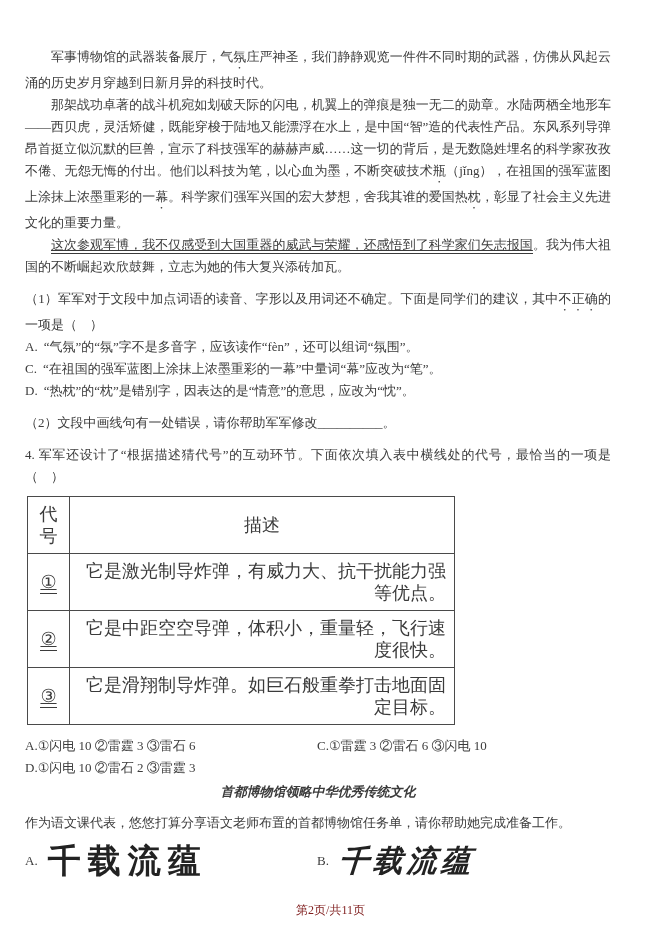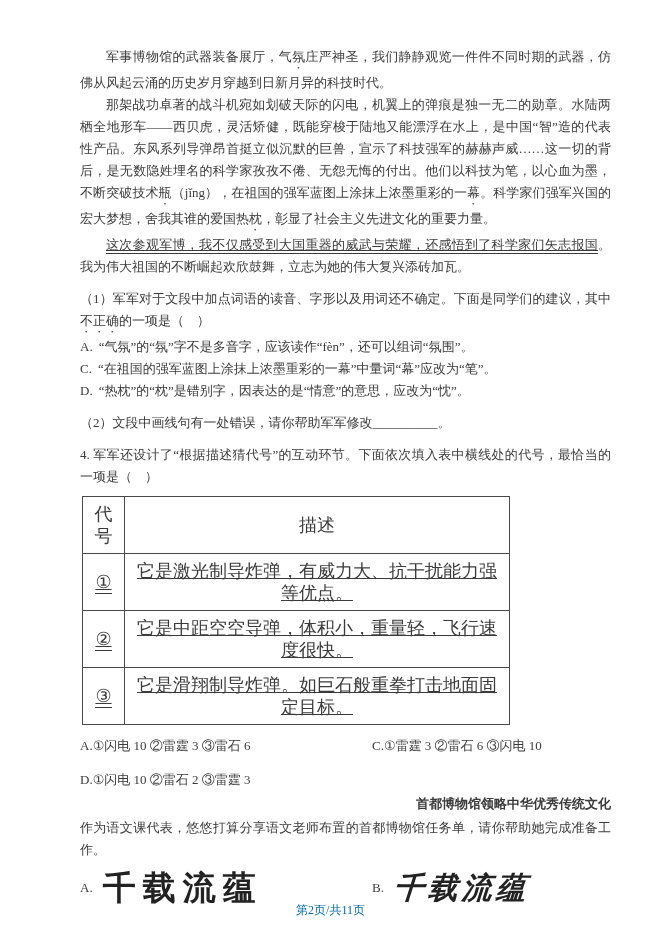--- a/index.html
+++ b/index.html
@@ -8,21 +8,21 @@
     position: relative;
     width: 661px;
     height: 935px;
     margin: 0 auto;
     background: #ffffff;
     font-family: "Liberation Serif", "DejaVu Serif", serif;
     color: #3b3b3b;
     overflow: hidden;
   }
   .content {
-    padding: 46px 50px 0 80px;
+    padding: 46px 50px 0 25px;
     font-size: 13px;
     line-height: 22px;
     text-align: justify;
   }
   .para { text-indent: 2em; }
   .dot {
     -webkit-text-emphasis: filled dot #3b3b3b;
     text-emphasis: filled dot #3b3b3b;
     -webkit-text-emphasis-position: under right;
     text-emphasis-position: under right;
@@ -38,30 +38,31 @@
     border: 1.5px solid #4a4a4a;
     font-size: 18px;
   }
   table.codes th, table.codes td {
     border: 1px solid #4a4a4a;
     padding: 6px 8px;
     font-weight: normal;
   }
   table.codes th { text-align: center; }
   table.codes td.code { width: 42px; text-align: center; }
-  table.codes td.desc { text-align: center; text-decoration: underline; }
+  table.codes td.desc { text-align: right; }
   .two-col {
     display: grid;
     grid-template-columns: 292px 1fr;
-    row-gap: 12px;
+    row-gap: 0;
   }
   .center-head {
-    text-align: right;
+    text-align: center;
     font-weight: bold;
-    margin: 2px 0 2px 0;
+    margin: 2px 0 9px 0;
+    font-style: italic;
   }
   .fonts-row {
     display: grid;
     grid-template-columns: 292px 1fr;
     margin-top: 16px;
     align-items: center;
   }
   .font-opt { display: flex; align-items: center; }
   .font-opt .lab { font-size: 13px; margin-right: 10px; }
   .callig {
@@ -80,21 +81,21 @@
     letter-spacing: 4px;
     transform: skewX(-4deg);
   }
   .page-footer {
     position: absolute;
     bottom: 16px;
     left: 0;
     width: 100%;
     text-align: center;
     font-size: 12px;
-    color: #0369a1;
+    color: #7f1d1d;
   }
 </style>
 </head>
 <body>
 
 <div class="sheet">
   <div class="content">
 
     <p class="para"><span>军事博物馆的武器装备展厅，气</span><span class="dot">氛</span><span>庄严神圣，我们静静观览一件件不同时期的武器，仿佛从风起云涌的历史岁月穿越到日新月异的科技时代。</span></p>
 

